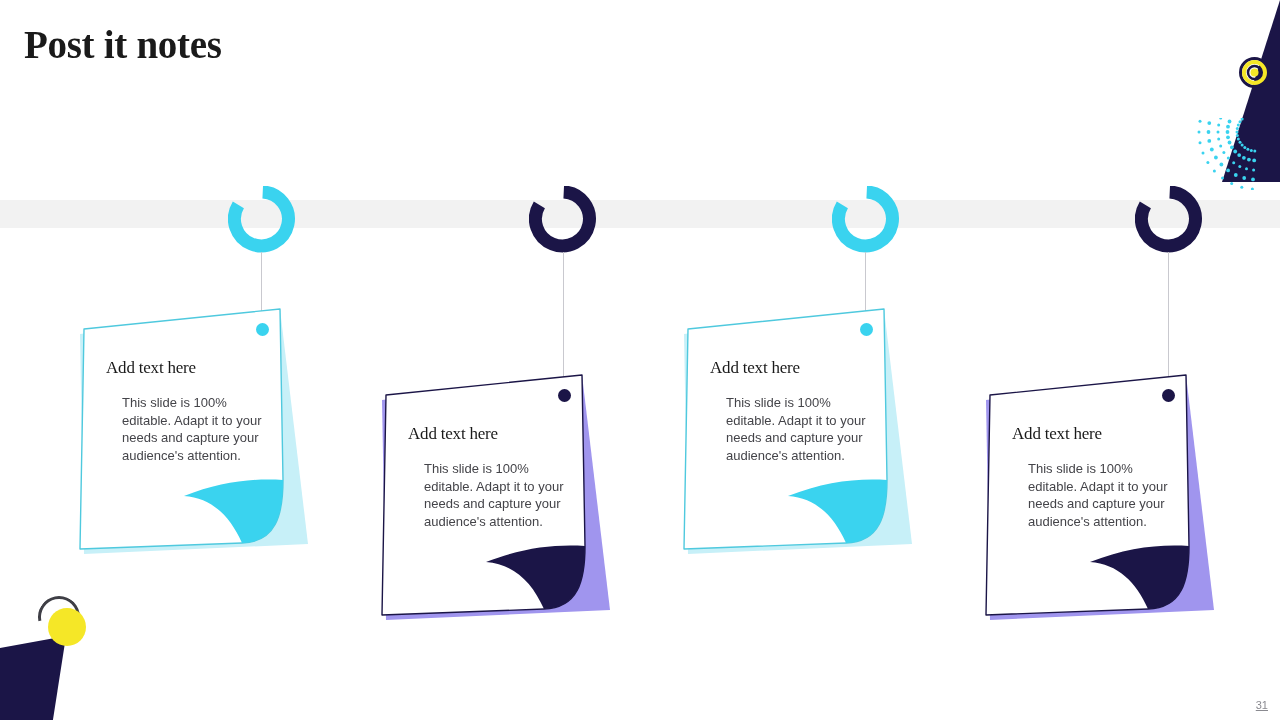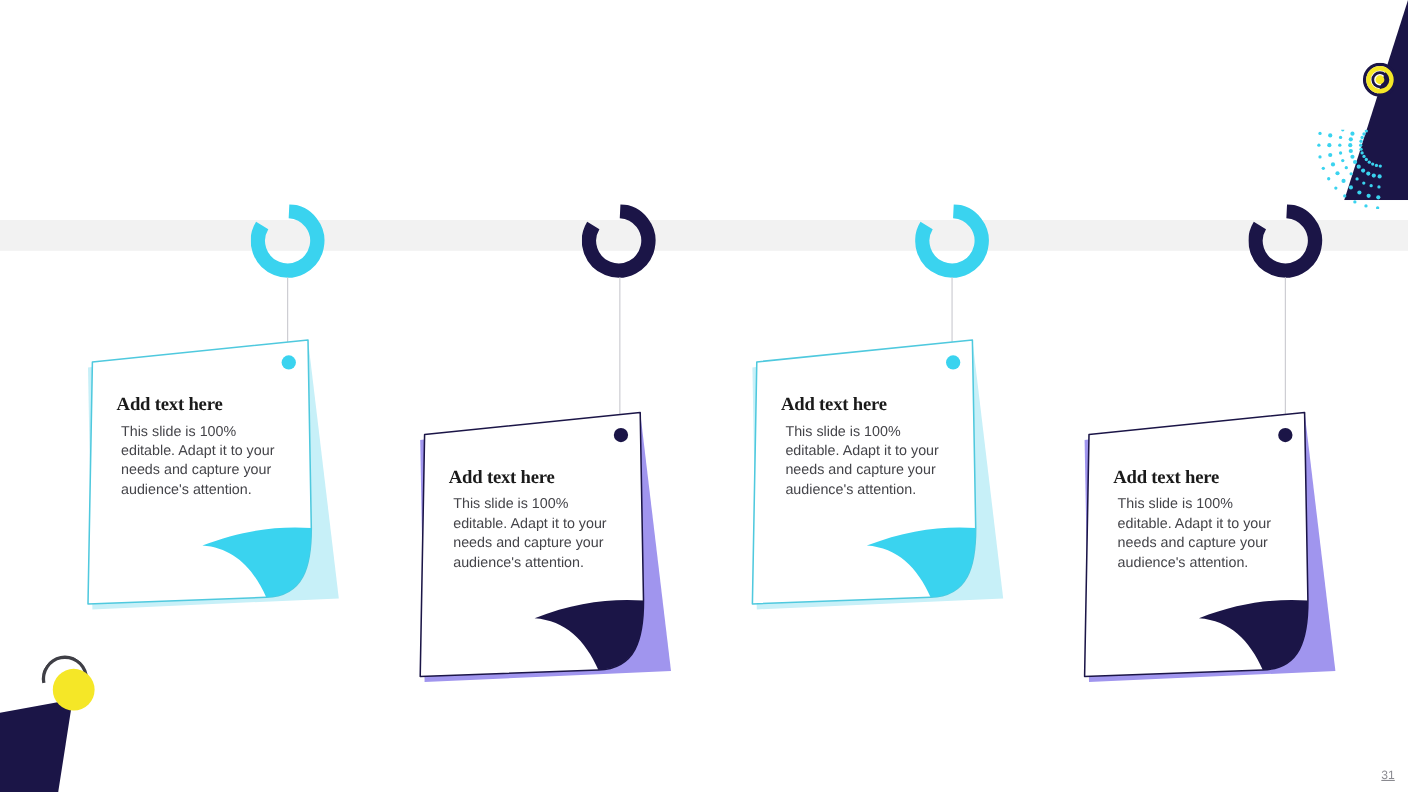--- a/index.html
+++ b/index.html
@@ -136,32 +136,32 @@
     height: 235px;
   }
   .note-inner {
     position: absolute;
     left: 26px;
     top: 58px;
     width: 160px;
   }
   .note-heading {
     font-family: "Liberation Serif", serif;
-    font-weight: bold;
+    font-weight: normal;
     font-size: 17px;
     color: #1a1a1a;
     margin: 0 0 5px 0;
     letter-spacing: -0.2px;
   }
   .note-text {
     font-family: "Liberation Sans", sans-serif;
     font-size: 13px;
     line-height: 17.6px;
     color: #444449;
-    margin: 4px;
+    margin: 16px;
     width: 140px;
   }
   .pin {
     position: absolute;
     width: 13px;
     height: 13px;
     border-radius: 50%;
   }
 
   
@@ -173,20 +173,21 @@
     color: #8a8a90;
     font-family: "Liberation Sans", sans-serif;
     text-decoration: underline;
   }
 </style>
 </head>
 <body>
 
 <div class="slide">
 
+  <div class="page-title">Post it notes</div>
 
   <div class="deco-tri-tr">
     <svg width="120" height="182" viewBox="0 0 120 182">
       <polygon points="120,0 120,182 62,182" fill="#1b1547"></polygon>
     </svg>
   </div>
 
   <div class="deco-target">
     <svg width="31" height="31" viewBox="0 0 31 31">
       <circle cx="15.5" cy="15.5" r="14" fill="none" stroke="#1b1547" stroke-width="3"></circle>

